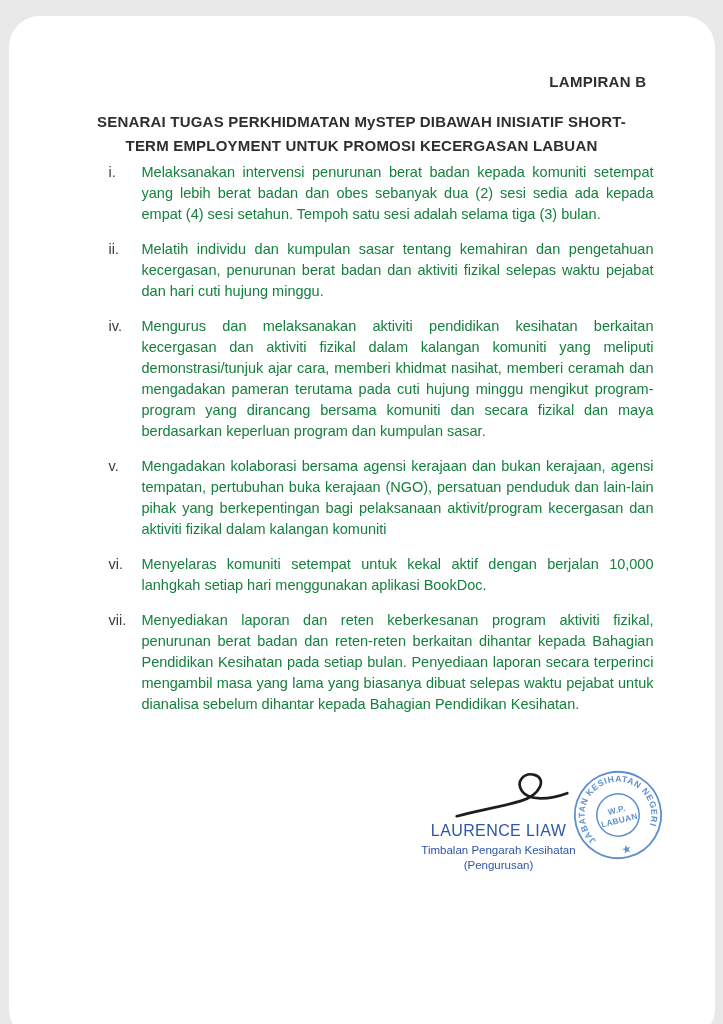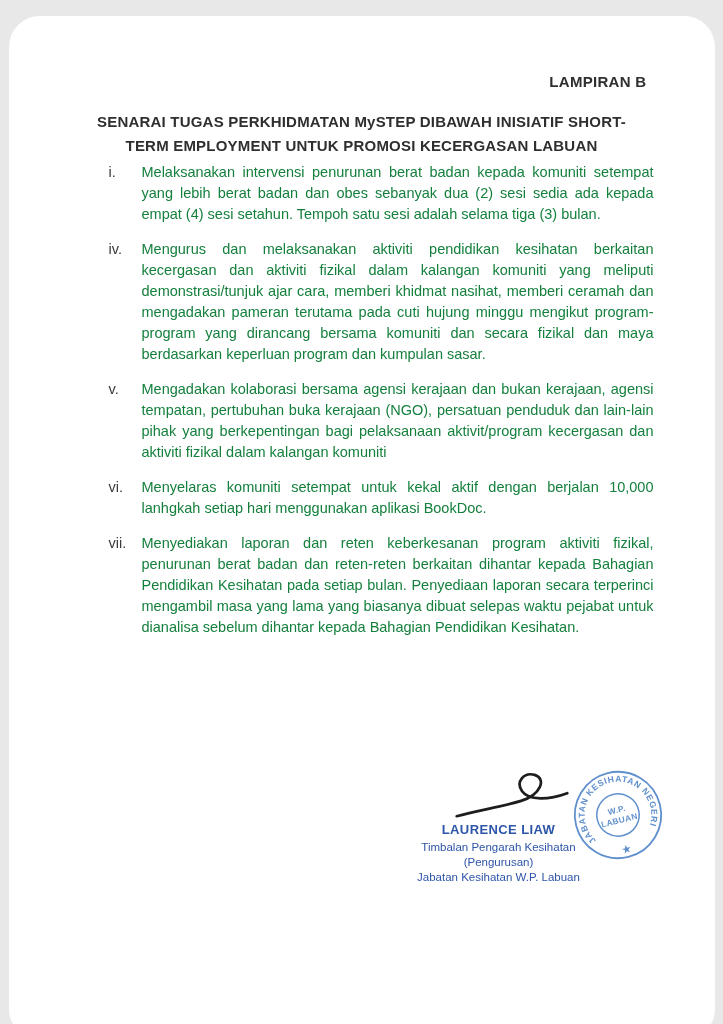--- a/index.html
+++ b/index.html
@@ -83,22 +83,22 @@
   }
   .signature-lines {
     position: absolute;
     top: 54px;
     left: 0;
     width: 210px;
     text-align: center;
     color: #2d55a8;
   }
   .signatory-name {
-    font-size: 13px;
-    font-weight: bold;
+    font-size: 16px;
+    font-weight: normal;
     letter-spacing: 0.4px;
     margin-bottom: 3px;
   }
   .signatory-role, .signatory-dept {
     font-size: 11.5px;
     line-height: 15px;
   }
   .stamp {
     position: absolute;
     left: 556px;
@@ -117,20 +117,24 @@
   <div class="corner-label">LAMPIRAN B</div>
 
   <h1 class="doc-title">SENARAI TUGAS PERKHIDMATAN MySTEP DIBAWAH INISIATIF SHORT-TERM EMPLOYMENT UNTUK PROMOSI KECERGASAN LABUAN</h1>
 
   <ol class="task-list">
     <li class="task-row">
       <span class="task-num">i.</span>
       <p class="task-text">Melaksanakan intervensi penurunan berat badan kepada komuniti setempat yang lebih berat badan dan obes sebanyak dua (2) sesi sedia ada kepada empat (4) sesi setahun. Tempoh satu sesi adalah selama tiga (3) bulan.</p>
     </li>
     <li class="task-row">
+      <span class="task-num">ii.</span>
+      <p class="task-text">Melatih individu dan kumpulan sasar tentang kemahiran dan pengetahuan kecergasan, penurunan berat badan dan aktiviti fizikal selepas waktu pejabat dan hari cuti hujung minggu.</p>
+    </li>
+    <li class="task-row">
       <span class="task-num">iv.</span>
       <p class="task-text">Mengurus dan melaksanakan aktiviti pendidikan kesihatan berkaitan kecergasan dan aktiviti fizikal dalam kalangan komuniti yang meliputi demonstrasi/tunjuk ajar cara, memberi khidmat nasihat, memberi ceramah dan mengadakan pameran terutama pada cuti hujung minggu mengikut program-program yang dirancang bersama komuniti dan secara fizikal dan maya berdasarkan keperluan program dan kumpulan sasar.</p>
     </li>
     <li class="task-row">
       <span class="task-num">v.</span>
       <p class="task-text">Mengadakan kolaborasi bersama agensi kerajaan dan bukan kerajaan, agensi tempatan, pertubuhan buka kerajaan (NGO), persatuan penduduk dan lain-lain pihak yang berkepentingan bagi pelaksanaan aktivit/program kecergasan dan aktiviti fizikal dalam kalangan komuniti</p>
     </li>
     <li class="task-row">
       <span class="task-num">vi.</span>
       <p class="task-text">Menyelaras komuniti setempat untuk kekal aktif dengan berjalan 10,000 lanhgkah setiap hari menggunakan aplikasi BookDoc.</p>
@@ -141,21 +145,20 @@
     </li>
   </ol>
 
   <div class="signature-block">
     <svg class="signature-ink" viewBox="0 0 130 60" fill="none">
       <path d="M 8,50 C 30,44 55,40 75,34 C 95,28 102,11 89,7 C 78,4 69,14 76,24 C 83,34 104,33 123,26" stroke="#1d1d1d" stroke-width="2.8" stroke-linecap="round" fill="none"></path>
     </svg>
     <div class="signature-lines">
       <div class="signatory-name">LAURENCE LIAW</div>
       <div class="signatory-role">Timbalan Pengarah Kesihatan (Pengurusan)</div>
-      <div class="signatory-dept">Jabatan Kesihatan W.P. Labuan</div>
     </div>
   </div>
 
   <div class="stamp">
     <svg viewBox="0 0 140 140" width="106" height="106">
       <g transform="rotate(-14 70 70)" fill="none" font-family="Liberation Sans, sans-serif" font-weight="bold">
         <circle cx="70" cy="70" r="57" stroke="#4a80c6" stroke-width="2.4"></circle>
         <circle cx="70" cy="70" r="28" stroke="#4a80c6" stroke-width="2"></circle>
         <path id="stamp-text-arc" d="M 34,95.3 A 44,44 0 1 1 106,95.3" fill="none"></path>
         <text font-size="11.5" fill="#4a80c6" letter-spacing="1">

